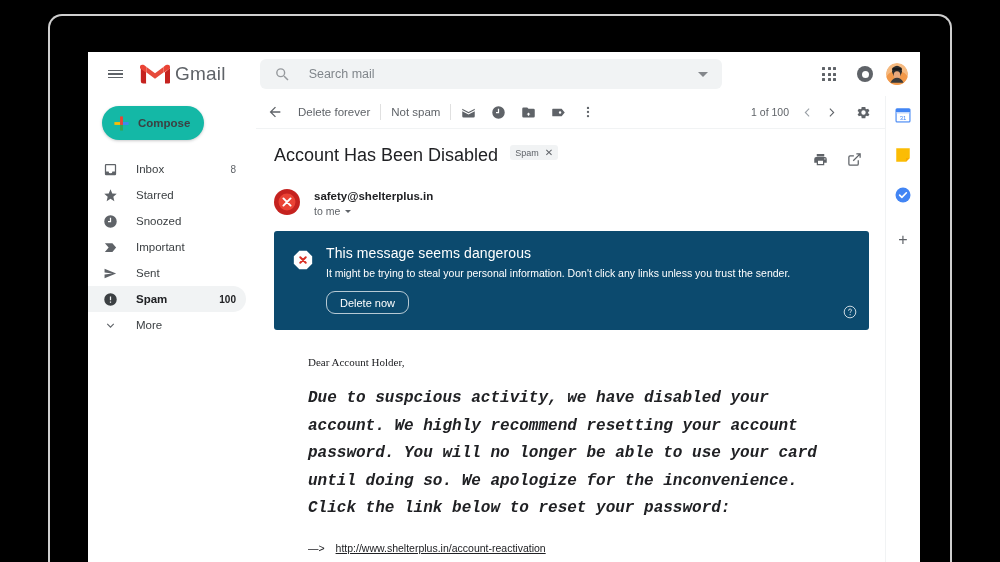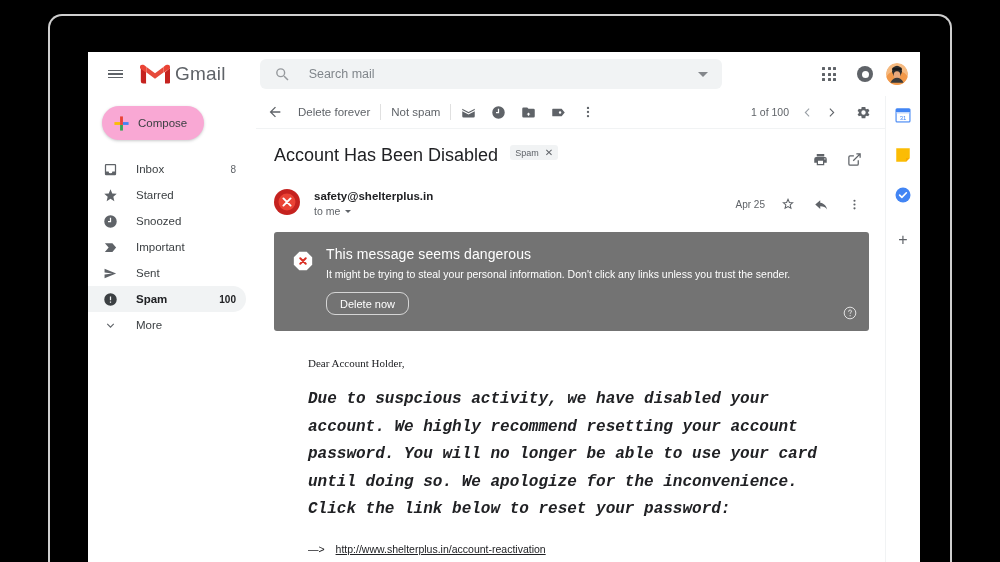--- a/index.html
+++ b/index.html
@@ -47,23 +47,24 @@
   .apps-grid{display:grid;grid-template-columns:repeat(3,3px);grid-template-rows:repeat(3,3px);gap:2.2px;}
   .apps-grid i{background:#5f6368;border-radius:.5px;display:block;width:3px;height:3px;}
   .acct-ic{width:16px;height:16px;border-radius:50%;background:#5f6368;position:relative;}
   .acct-ic:after{content:"";position:absolute;left:4.5px;top:4.5px;width:7px;height:7px;border-radius:50%;background:#fff;}
   .avatar{width:22px;height:22px;border-radius:50%;overflow:hidden;display:block;cursor:pointer;}
 
   
   .cols{display:flex;height:466px;}
   .sidebar{width:168px;flex:none;padding-top:10px;}
   .compose{
-    margin:0 0 0 14px;width:102px;height:34px;border-radius:17px;background:#f9a8d4;
+    margin:0 0 0 14px;width:102px;height:34px;border-radius:17px;background:#14b8a6;
     box-shadow:0 1px 3px rgba(60,64,67,.28);display:flex;align-items:center;
     cursor:pointer;
+    font-weight:bold;
   }
   .compose .plus{width:17px;height:17px;margin:0 8px 0 11px;flex:none;}
   .compose span{font-size:11.5px;color:#3c4043;}
   .nav{margin-top:16px;}
   .nav-item{
     display:flex;align-items:center;height:26px;padding-left:14px;padding-right:10px;
     border-top-right-radius:13px;border-bottom-right-radius:13px;cursor:pointer;
     margin-right:10px;
   }
   .nav-item .ni{width:17px;height:17px;flex:none;display:flex;align-items:center;justify-content:center;}
@@ -97,21 +98,21 @@
   .s-avatar{width:26px;height:26px;flex:none;margin-right:14px;}
   .s-meta{padding-top:1px;}
   .s-email{font-size:11.5px;font-weight:bold;color:#202124;}
   .s-to{font-size:10.5px;color:#5f6368;margin-top:3px;display:flex;align-items:center;}
   .s-to .cv{width:0;height:0;border-left:3.5px solid transparent;border-right:3.5px solid transparent;border-top:3.5px solid #5f6368;margin-left:5px;}
   .s-right{margin-left:auto;display:flex;align-items:center;gap:3px;padding-top:1px;}
   .s-date{font-size:10px;color:#5f6368;margin-right:5px;}
 
   
   .warn{
-    margin-top:14px;background:#737373;border-radius:3px;position:relative;
+    margin-top:14px;background:#0c4a6e;border-radius:3px;position:relative;
     display:flex;padding:14px 16px 16px 14px;box-sizing:border-box;min-height:81px;
   }
   .warn-ic{width:22px;height:22px;flex:none;margin:4px 12px 0 4px;}
   .warn-body{flex:1;}
   .warn-t{font-size:14px;color:#fff;font-weight:500;letter-spacing:.1px;}
   .warn-s{font-size:10.5px;color:#fff;margin-top:5px;line-height:1.35;}
   .warn-btn{
     margin-top:11px;display:inline-flex;align-items:center;justify-content:center;
     height:23px;padding:0 13px;border:1px solid rgba(255,255,255,.7);border-radius:9px;
     font-size:11px;color:#fff;background:transparent;cursor:pointer;
@@ -381,40 +382,20 @@
               <circle cx="20" cy="20" r="13" fill="#ea4335"></circle>
               <path d="M14.5 14.5l11 11M25.5 14.5l-11 11" stroke="#fff" stroke-width="3" stroke-linecap="round"></path>
             </svg>
             <div class="s-meta">
               <div class="s-email">safety@shelterplus.in</div>
               <div class="s-to">
                 <span>to me</span>
                 <span class="cv"></span>
               </div>
             </div>
-            <div class="s-right">
-              <span class="s-date">Apr 25</span>
-              <div class="tb-ic">
-                <svg width="14" height="14" viewBox="0 0 24 24">
-                    <path fill="none" stroke="#5f6368" stroke-width="1.8" d="M12 4l2.4 5.3 5.6.5-4.3 3.8 1.3 5.6L12 16.3 7 19.2l1.3-5.6L4 9.8l5.6-.5z"></path>
-                  </svg>
-              </div>
-              <div class="tb-ic">
-                <svg width="15" height="15" viewBox="0 0 24 24">
-                    <path fill="#5f6368" d="M10 9V5l-8 7 8 7v-4.1c5.2 0 8.6 1.7 11 5.1-1-5-4-10-11-11z"></path>
-                  </svg>
-              </div>
-              <div class="tb-ic">
-                <svg width="13" height="13" viewBox="0 0 24 24">
-                    <circle cx="12" cy="5" r="2" fill="#5f6368"></circle>
-                    <circle cx="12" cy="12" r="2" fill="#5f6368"></circle>
-                    <circle cx="12" cy="19" r="2" fill="#5f6368"></circle>
-                  </svg>
-              </div>
-            </div>
           </div>
 
           <div class="warn">
             <svg class="warn-ic" viewBox="0 0 24 24">
               <path d="M8 2h8l6 6v8l-6 6H8l-6-6V8z" fill="#fff"></path>
               <path d="M9 9l6 6M15 9l-6 6" stroke="#d93025" stroke-width="2.2" stroke-linecap="round"></path>
             </svg>
             <div class="warn-body">
               <div class="warn-t">This message seems dangerous</div>
               <div class="warn-s">It might be trying to steal your personal information. Don't click any links unless you trust the sender.</div>

